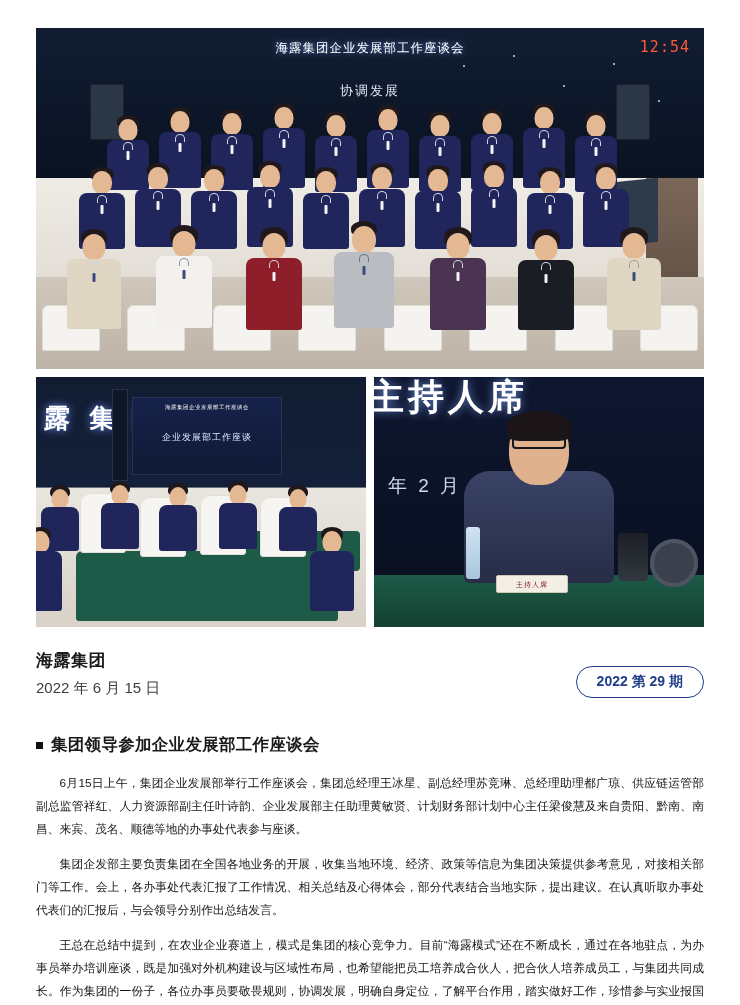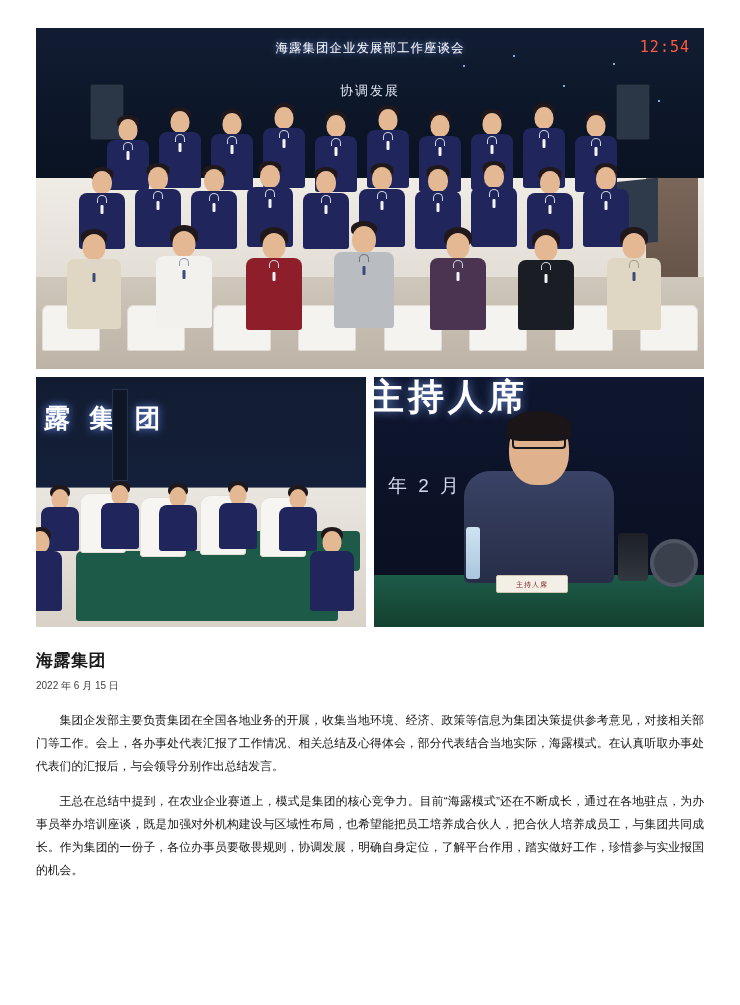--- a/index.html
+++ b/index.html
@@ -237,21 +237,21 @@
     border-radius: 50%; background: #3a414c;
     box-shadow: inset 0 0 0 4px #4d5562;
   }
 
   
   .meta {
     display: flex; align-items: flex-end; justify-content: space-between;
     margin-top: 22px;
   }
   .dept-name { font-size: 17px; font-weight: 700; letter-spacing: .5px; }
-  .dept-date { font-size: 10px; color: #3d3d3d; margin-top: 7px; }
+  .dept-date { font-size: 15px; color: #3d3d3d; margin-top: 7px; }
   .issue-pill {
     border: 1.6px solid #1f3c87; color: #1f3c87; border-radius: 18px;
     padding: 6px 20px; font-size: 14px; font-weight: 700; white-space: nowrap;
   }
 
   
   .headline {
     display: flex; align-items: center; gap: 8px;
     margin-top: 36px;
   }
@@ -499,20 +499,24 @@
           </div>
       </div>
     </div>
 
     <div class="photo-row">
 
       <div class="photo-small">
         <div class="bl-wall"></div>
         <div class="bl-bigtext">露 集 团</div>
         <div class="bl-speaker"></div>
+        <div class="bl-screen">
+          <div class="t1">海露集团企业发展部工作座谈会</div>
+          <div class="t2">企业发展部工作座谈</div>
+        </div>
         <div class="bl-table2"></div>
         <div class="bl-table"></div>
         <div class="bl-chair" style="left:44px; bottom:74px;"></div>
         <div class="bl-chair" style="left:104px; bottom:70px;"></div>
         <div class="bl-chair" style="left:164px; bottom:72px;"></div>
         <div class="bl-chair" style="left:224px; bottom:70px;"></div>
         <div class="person" style="left:24px;  top:108px;">
             <div class="hair" style="top:0;width:20px;height:13px;"></div>
             <div class="head" style="top:4px;width:17px;height:20px;"></div>
             <div class="torso" style="top:22px;width:38px;height:44px;"></div>
@@ -565,21 +569,27 @@
       </div>
 
     </div>
   </div>
 
   <div class="meta">
     <div>
       <div class="dept-name">海露集团</div>
       <div class="dept-date">2022 年 6 月 15 日</div>
     </div>
+    <div class="issue-pill">2022  第 29 期</div>
   </div>
 
+  <div class="headline">
+    <span class="bullet"></span>
+    <h1>集团领导参加企业发展部工作座谈会</h1>
+  </div>
 
   <div class="body-copy">
-    <p>集团企发部主要负责集团在全国各地业务的开展，收集当地环境、经济、政策等信息为集团决策提供参考意见，对接相关部门等工作。会上，各办事处代表汇报了工作情况、相关总结及心得体会，部分代表结合当地实际，海露模式。在认真听取办事处代表们的汇报后，与会领导分别作出总结发言。</p>
+    <p>6月15日上午，集团企业发展部举行工作座谈会，集团总经理王冰星、副总经理苏竞琳、总经理助理都广琼、供应链运管部副总监管祥红、人力资源部副主任叶诗韵、企业发展部主任助理黄敏贤、计划财务部计划中心主任梁俊慧及来自贵阳、黔南、南昌、来宾、茂名、顺德等地的办事处代表参与座谈。</p>
+    <p>集团企发部主要负责集团在全国各地业务的开展，收集当地环境、经济、政策等信息为集团决策提供参考意见，对接相关部门等工作。会上，各办事处代表汇报了工作情况、相关总结及心得体会，部分代表结合当地实际，提出建议。在认真听取办事处代表们的汇报后，与会领导分别作出总结发言。</p>
     <p>王总在总结中提到，在农业企业赛道上，模式是集团的核心竞争力。目前“海露模式”还在不断成长，通过在各地驻点，为办事员举办培训座谈，既是加强对外机构建设与区域性布局，也希望能把员工培养成合伙人，把合伙人培养成员工，与集团共同成长。作为集团的一份子，各位办事员要敬畏规则，协调发展，明确自身定位，了解平台作用，踏实做好工作，珍惜参与实业报国的机会。</p>
   </div>
 
 </div>
 
 </body></html>

